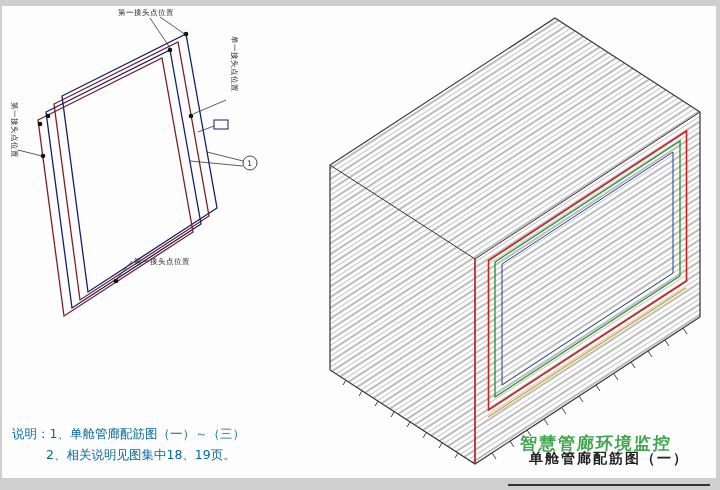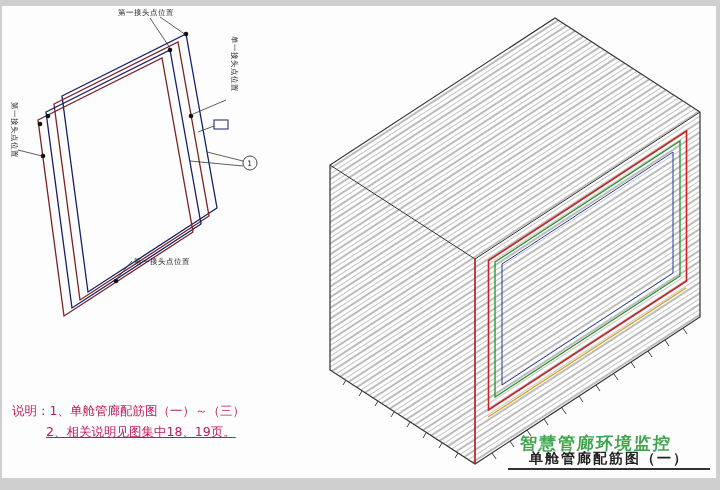--- a/index.html
+++ b/index.html
@@ -6,27 +6,27 @@
   body{
     width:720px;height:490px;position:relative;overflow:hidden;
     background:#cfcfcf;
     font-family:"DejaVu Sans","Liberation Sans",sans-serif;
   }
   .paper{position:absolute;left:2px;top:6px;width:714px;height:472px;background:#fdfdfd;}
   svg{position:absolute;}
   #svg2d{left:0;top:0;}
   #svg3d{left:305px;top:0;}
   .lbl{font-size:7.5px;fill:#222;letter-spacing:0.5px;}
-  .notes{position:absolute;left:12px;top:400px;font-size:12.5px;color:#be185d;line-height:21px;z-index:3;}
+  .notes{position:absolute;left:12px;top:423px;font-size:12.5px;color:#0369a1;line-height:21px;z-index:3;}
   .notes .n2{padding-left:52px;}
-  .notes .n3{padding-left:34px;text-decoration:underline;}
+  .notes .n3{padding-left:34px;}
   .caption{
     position:absolute;left:508px;top:450px;width:202px;text-align:center;
     font-size:14px;font-weight:bold;color:#222;letter-spacing:2px;
-    border-bottom:2px solid #333;padding-bottom:0;z-index:4;
+    border-bottom:2px solid #333;padding-bottom:16px;z-index:4;
   }
   .watermark{
     position:absolute;left:520px;top:432px;font-size:17px;font-weight:bold;
     color:#2e9e3f;letter-spacing:2px;transform:skewX(-4deg);z-index:5;opacity:0.92;
   }
 </style>
 </head>
 <body>
 
 <div class="paper"></div>

